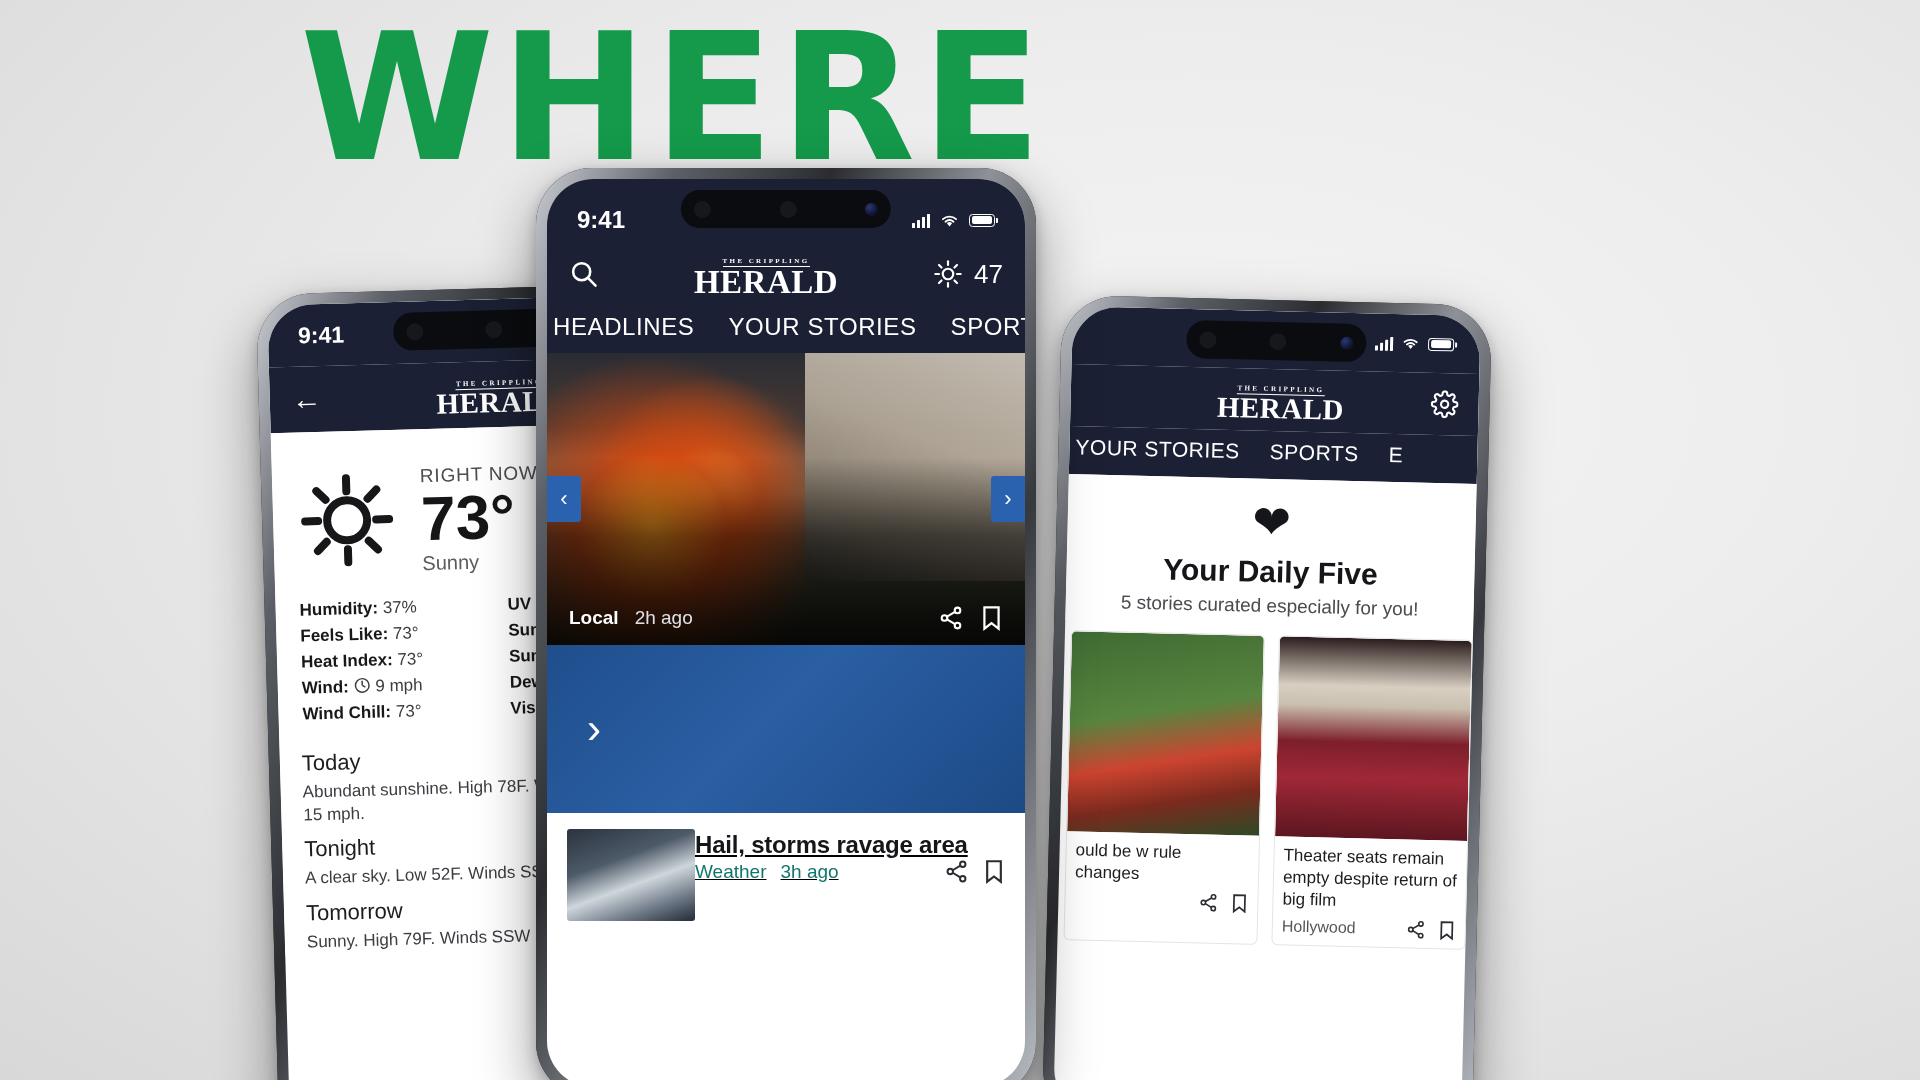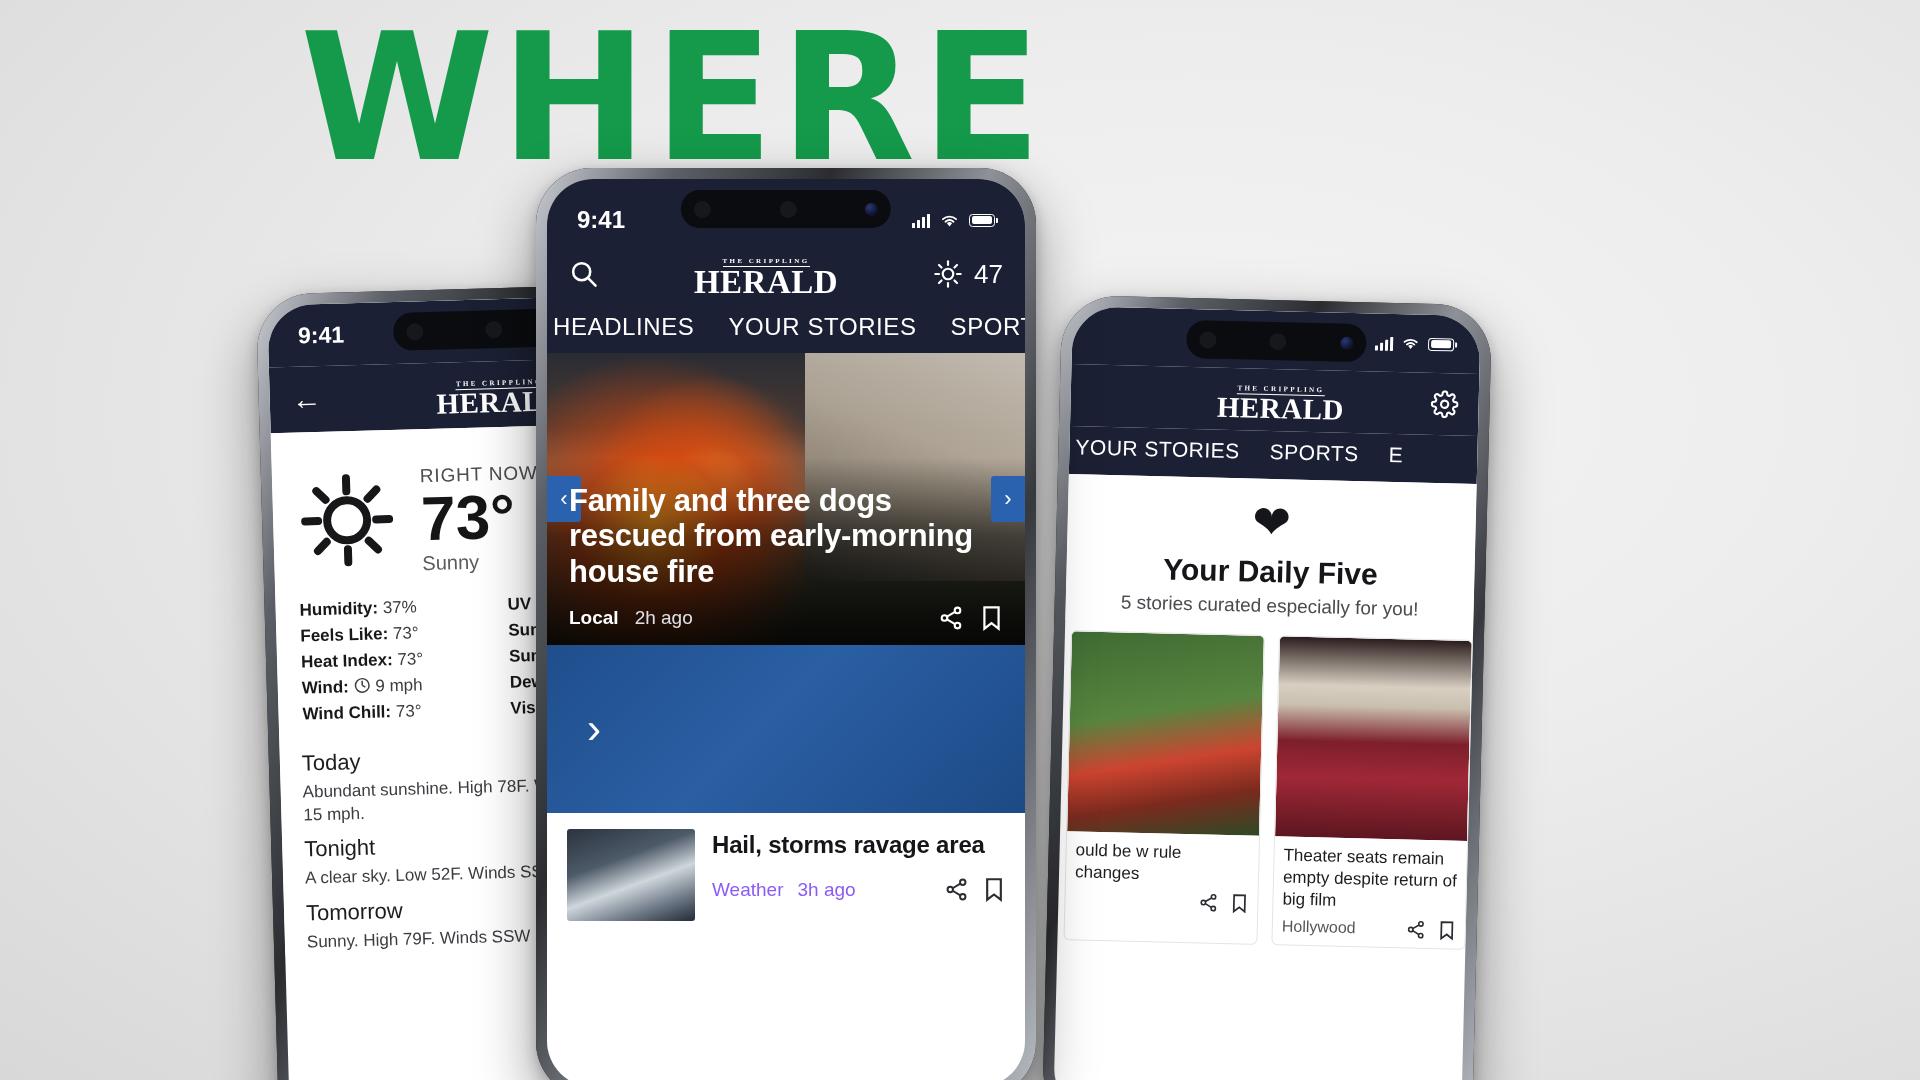--- a/index.html
+++ b/index.html
@@ -191,25 +191,25 @@
     height: 168px;
     background: linear-gradient(135deg, #1f4e8c 0%, #2a5fa4 45%, #1d4a86 100%);
     display: flex; align-items: center; padding: 0 26px 0 30px; color: #fff;
   }
   .cc-banner-main { flex: 1; text-align: center; }
   .cc-banner-l1 { font-size: 30px; letter-spacing: 1px; font-weight: 300; }
   .cc-banner-l1 b { font-weight: 700; }
   .cc-banner-l2 { font-size: 20px; font-weight: 700; margin-top: 8px; letter-spacing: .2px; }
   .cc-banner-ch { font-size: 42px; font-weight: 300; line-height: 1; margin-left: 10px; }
   .cc-list { background: #fff; padding: 16px 20px 0 20px; }
-  .cc-row { display: flex; gap: 17px; }
+  .cc-row { display: flex; gap: 0; text-decoration: underline; }
   .cc-thumb { width: 128px; height: 92px; border-radius: 3px; overflow: hidden; flex: 0 0 auto; position: relative; }
   .cc-row-body { flex: 1; padding-top: 2px; }
   .cc-row-title { font-size: 24px; font-weight: 700; color: #15161a; letter-spacing: -.2px; }
-  .cc-row-meta { display: flex; align-items: center; gap: 14px; margin-top: 18px; font-size: 19px; color: #8b5cf6; }
+  .cc-row-meta { display: flex; align-items: center; gap: 14px; font-size: 19px; color: #0f766e; }
   .cc-row-meta .sp { flex: 1; }
 
   
   .ic { display: inline-block; line-height: 0; }
   .sigbars { display: inline-flex; align-items: flex-end; gap: 2px; height: 15px; }
   .sigbars i { width: 3px; background: #fff; display: block; border-radius: .5px; }
   .sigbars i:nth-child(1){height:5px} .sigbars i:nth-child(2){height:8px}
   .sigbars i:nth-child(3){height:11px} .sigbars i:nth-child(4){height:14px}
   .batt {
     width: 26px; height: 13px; border: 1.7px solid #fff; border-radius: 3.5px;
@@ -518,21 +518,20 @@
       <span>SPORTS</span>
 
     </div>
 
     <div class="cc-hero">
       <span class="ph-fire"></span>
       <span class="cc-hero-shade"></span>
       <div class="carousel-btn cb-left">‹</div>
       <div class="carousel-btn cb-right">›</div>
       <div class="cc-hero-txt">
-        <div class="cc-headline">Family and three dogs rescued from early-morning house fire</div>
         <div class="cc-hero-meta">
           <span class="sec">Local</span>
           <span class="ago">2h ago</span>
           <span class="sp"></span>
           <span class="ic">
             <svg width="26" height="26" viewBox="0 0 24 24" fill="none" stroke="#fff" stroke-width="1.9">
                 <circle cx="18" cy="5" r="2.6"></circle>
                 <circle cx="6" cy="12" r="2.6"></circle>
                 <circle cx="18" cy="19" r="2.6"></circle>
                 <line x1="8.3" y1="10.8" x2="15.7" y2="6.3"></line>

